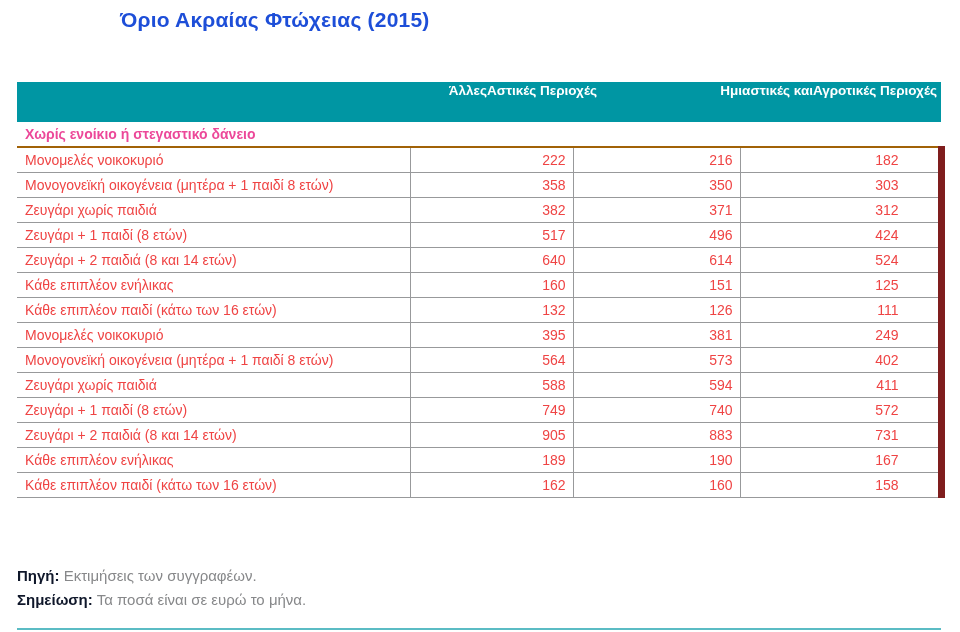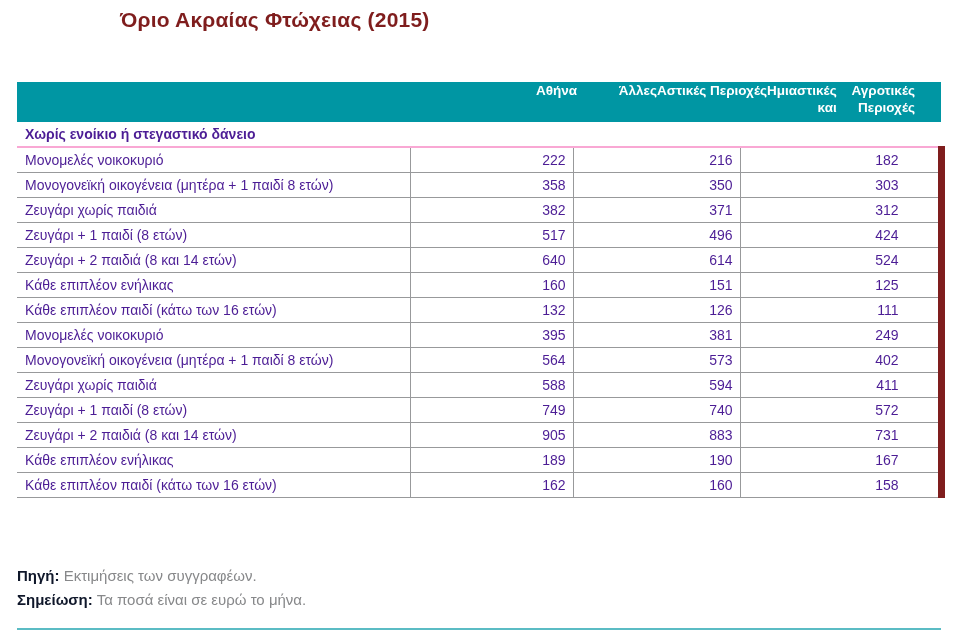--- a/index.html
+++ b/index.html
@@ -17,21 +17,21 @@
     overflow: hidden;
     background: #ffffff;
   }
   .title {
     position: absolute;
     left: 120px;
     top: 8px;
     margin: 0;
     font-size: 21px;
     font-weight: 700;
-    color: #7f1d1d;
+    color: #1d4ed8;
     letter-spacing: 0.2px;
   }
   .table-wrap {
     position: absolute;
     left: 17px;
     top: 82px;
     width: 924px;
   }
   
   .thead {
@@ -47,43 +47,43 @@
     display: flex;
     flex-direction: row;
     justify-content: flex-end;
     text-align: right;
     padding-bottom: 5px;
     box-sizing: border-box;
   }
   .th-label { width: 390px; }
   .th-c2 { width: 170px; }
   .th-c3 { width: 190px; }
-  .th-c4 { flex: 1; padding-right: 26px; }
+  .th-c4 { flex: 1; padding-right: 4px; }
   
   table {
     width: 924px;
     border-collapse: collapse;
     table-layout: fixed;
   }
   td {
     font-size: 14px;
     height: 25px;
     padding: 0;
     vertical-align: middle;
     box-sizing: border-box;
   }
   .section-row td {
     font-weight: 700;
-    color: #4c1d95;
-    border-bottom: 2px solid #f9a8d4;
+    color: #ec4899;
+    border-bottom: 2px solid #a16207;
     padding-left: 8px;
   }
   .data-row td {
     border-bottom: 1px solid #98999b;
-    color: #4c1d95;
+    color: #ef4444;
   }
   .label-cell { padding-left: 8px; }
   .value-cell {
     text-align: right;
     border-left: 1px solid #98999b;
     color: #414042;
   }
   .value-cell.col2 { padding-right: 7px; margin-top: 44px; }
   .value-cell.col3 { padding-right: 7px; }
   .value-cell.col4 { padding-right: 39px; border-right: 7px solid #7f1d1d; }
@@ -112,23 +112,20 @@
 </head>
 <body>
 
 <div class="page">
 
   <h1 class="title">Όριο Ακραίας Φτώχειας (2015)</h1>
 
   <div class="table-wrap">
     <div class="thead">
       <div class="th th-label"></div>
-      <div class="th th-c2">
-        <span>Αθήνα</span>
-      </div>
       <div class="th th-c3">
         <span>Άλλες</span>
         <span>Αστικές Περιοχές</span>
       </div>
       <div class="th th-c4">
         <span>Ημιαστικές και</span>
         <span>Αγροτικές Περιοχές</span>
       </div>
     </div>
 

